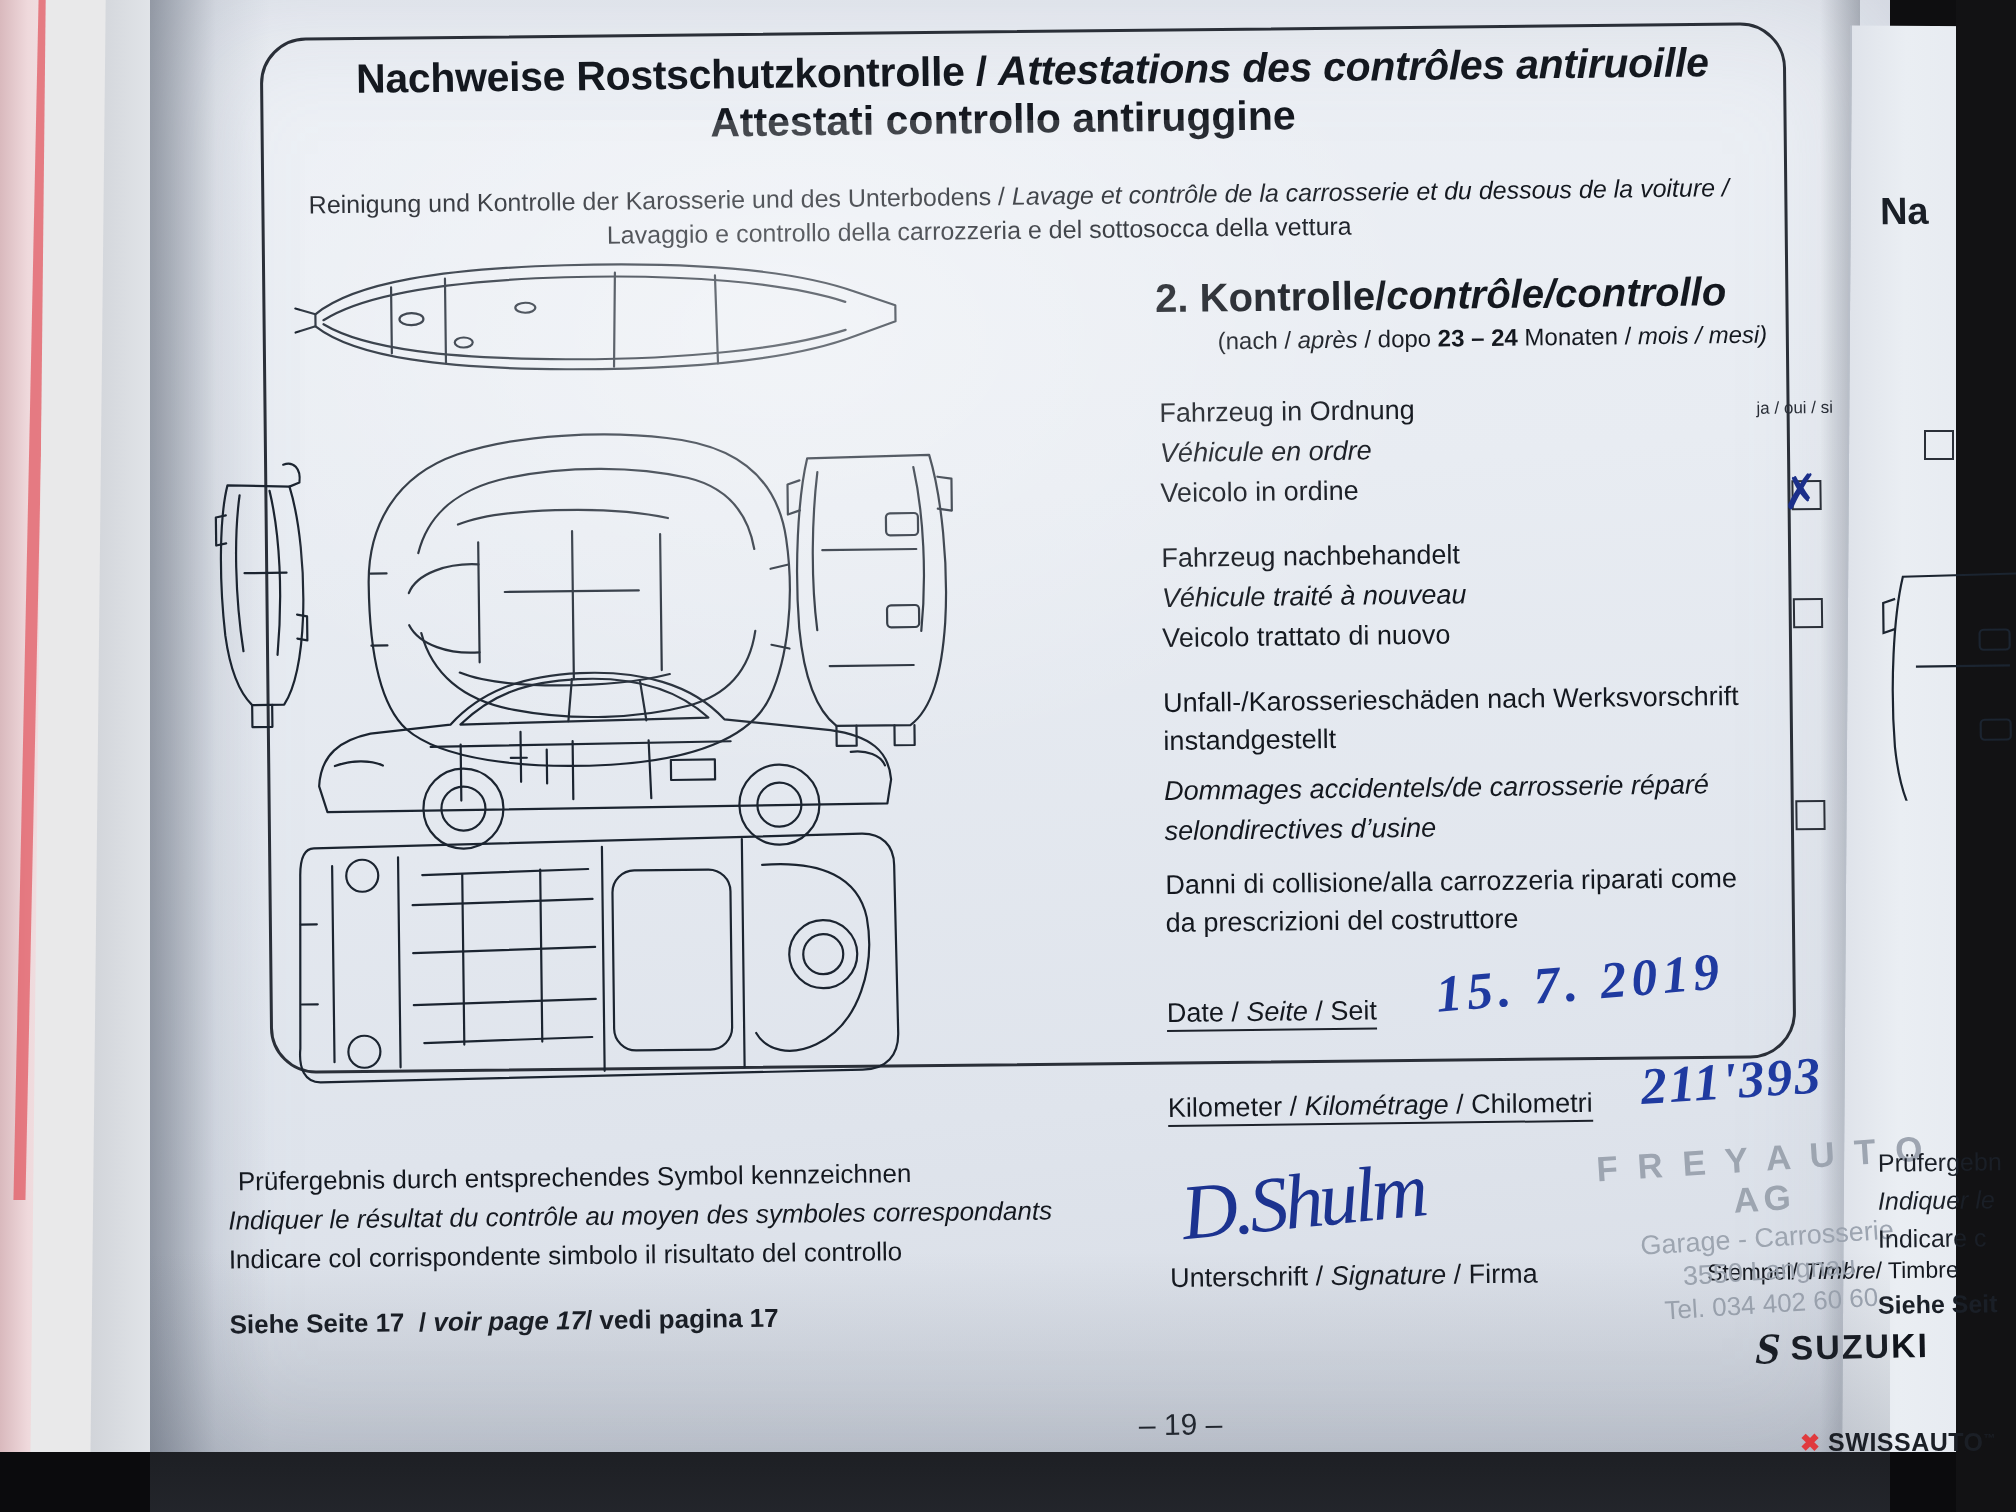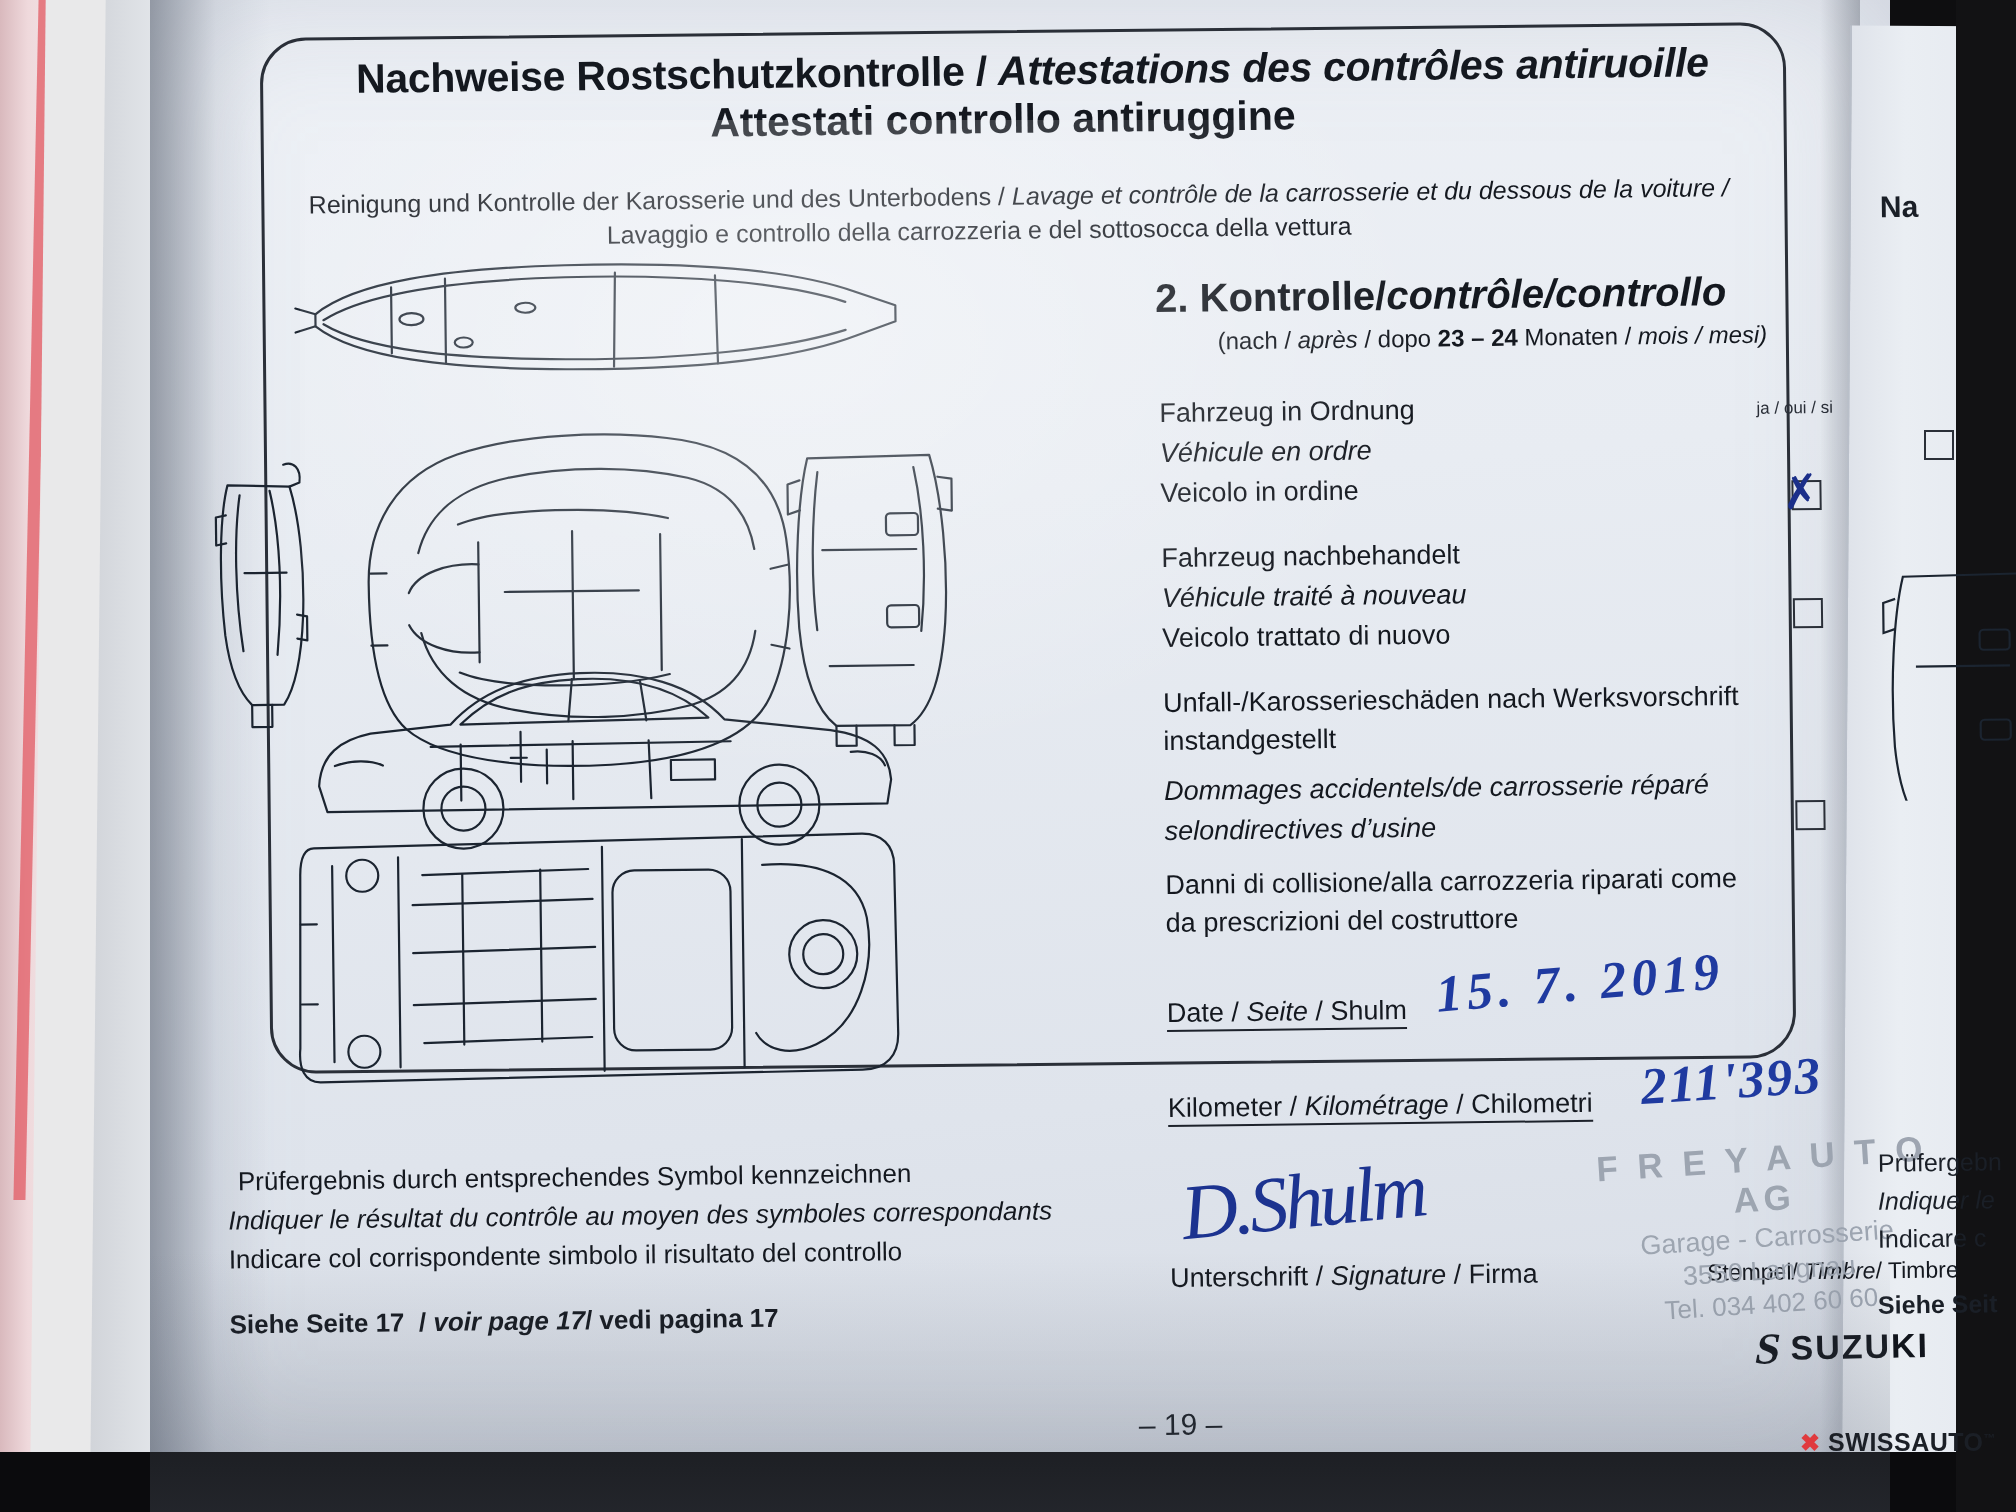--- a/index.html
+++ b/index.html
@@ -311,21 +311,21 @@
   }
   .suzuki .word {
     color: #11151c;
     font-size: 34px;
     font-weight: bold;
     letter-spacing: 2px;
   }
 
   
   .rp { position: absolute; transform: rotate(-0.7deg); color: #1a1f27; }
-  .rp-title { left: 1880px; top: 190px; font-size: 30px; font-weight: bold; }
+  .rp-title { left: 1880px; top: 190px; font-size: 38px; font-weight: bold; }
   .rp-l1 { left: 1878px; top: 1148px; font-size: 25px; }
   .rp-l2 { left: 1878px; top: 1186px; font-size: 25px; font-style: italic; }
   .rp-l3 { left: 1878px; top: 1224px; font-size: 25px; }
   .rp-l4 { left: 1878px; top: 1290px; font-size: 25px; font-weight: bold; }
   .rp-box {
     position: absolute;
     left: 1924px; top: 430px;
     width: 26px; height: 26px;
     border: 2px solid #2a2f38;
   }
@@ -534,21 +534,21 @@
     <div class="chk chk2"></div>
 
     <div class="t q q3a">Unfall-/Karosserieschäden nach Werksvorschrift</div>
     <div class="t q q3b">instandgestellt</div>
     <div class="t q q3c">Dommages accidentels/de carrosserie réparé</div>
     <div class="t q q3d">selondirectives d’usine</div>
     <div class="t q q3e">Danni di collisione/alla carrozzeria riparati come</div>
     <div class="t q q3f">da prescrizioni del costruttore</div>
     <div class="chk chk3"></div>
 
-    <div class="t field-label f-datum"><span class="ul"><span>Date</span> / <span class="ital">Seite</span> / <span>Shulm</span></span></div>
+    <div class="t field-label f-datum"><span class="ul"><span>Date</span> / <span class="ital">Seite</span> / <span>Seit</span></span></div>
     <div class="hand hand-date">15. 7. 2019</div>
 
     <div class="t field-label f-km"><span class="ul"><span>Kilometer</span> / <span class="ital">Kilométrage</span> / <span>Chilometri</span></span></div>
     <div class="hand hand-km">211'393</div>
 
     <div class="hand hand-sign">D.Shulm</div>
     <div class="t field-label f-sig"><span>Unterschrift</span> / <span class="ital">Signature</span> / <span>Firma</span></div>
     <div class="t field-label f-stamp"><span>Stempel</span>/ <span class="ital">Timbre</span>/ <span>Timbre</span></div>
 
     <div class="stamp">

